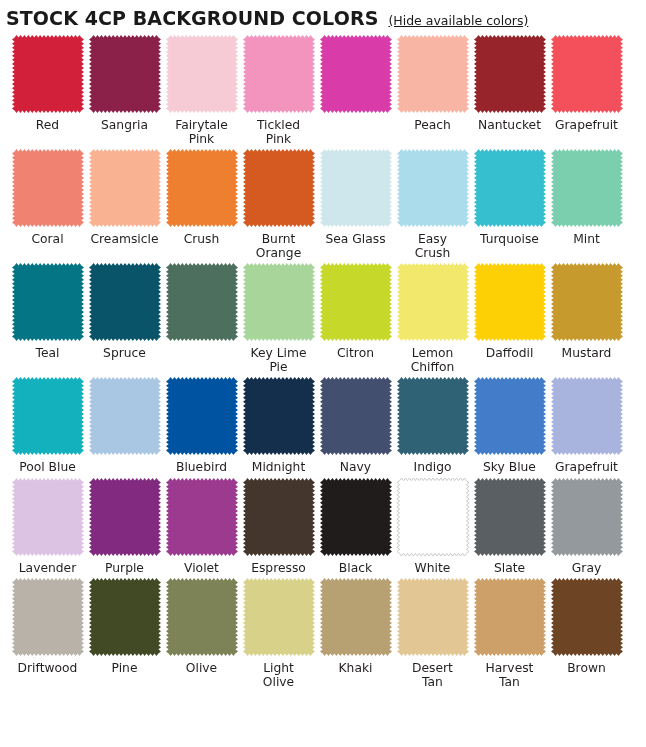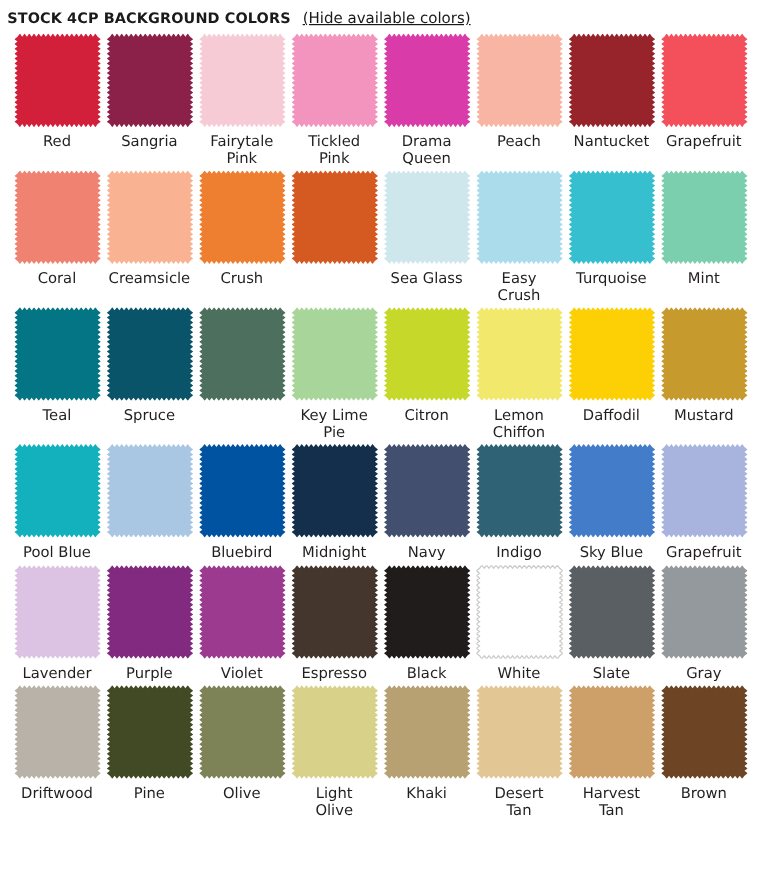--- a/index.html
+++ b/index.html
@@ -16,21 +16,21 @@
   }
 
   
   .header {
     display: flex;
     align-items: baseline;
     padding: 7px 0 0 6px;
     gap: 10px;
   }
   .header-title {
-    font-size: 12px;
+    font-size: 19px;
     font-weight: bold;
     letter-spacing: 0.1px;
     color: #1a1a1a;
     white-space: nowrap;
   }
   .header-toggle {
     font-size: 12.5px;
     color: #1a1a1a;
     text-decoration: underline;
     cursor: pointer;
@@ -117,21 +117,20 @@
           </svg>
         </div>
         <div class="swatch-label">Tickled<span class="l2">Pink</span></div>
       </div>
       <div class="swatch-cell">
         <div class="chip">
           <svg width="72" height="78" viewBox="0 0 72 78" xmlns="http://www.w3.org/2000/svg" aria-hidden="true">
             <polygon points="2.60,2.60 4.56,0.00 6.53,2.60 8.49,0.00 10.46,2.60 12.42,0.00 14.39,2.60 16.35,0.00 18.32,2.60 20.28,0.00 22.25,2.60 24.21,0.00 26.18,2.60 28.14,0.00 30.11,2.60 32.07,0.00 34.04,2.60 36.00,0.00 37.96,2.60 39.93,0.00 41.89,2.60 43.86,0.00 45.82,2.60 47.79,0.00 49.75,2.60 51.72,0.00 53.68,2.60 55.65,0.00 57.61,2.60 59.58,0.00 61.54,2.60 63.51,0.00 65.47,2.60 67.44,0.00 69.40,2.60 72.00,4.62 69.40,6.64 72.00,8.67 69.40,10.69 72.00,12.71 69.40,14.73 72.00,16.76 69.40,18.78 72.00,20.80 69.40,22.82 72.00,24.84 69.40,26.87 72.00,28.89 69.40,30.91 72.00,32.93 69.40,34.96 72.00,36.98 69.40,39.00 72.00,41.02 69.40,43.04 72.00,45.07 69.40,47.09 72.00,49.11 69.40,51.13 72.00,53.16 69.40,55.18 72.00,57.20 69.40,59.22 72.00,61.24 69.40,63.27 72.00,65.29 69.40,67.31 72.00,69.33 69.40,71.36 72.00,73.38 69.40,75.40 67.44,78.00 65.47,75.40 63.51,78.00 61.54,75.40 59.58,78.00 57.61,75.40 55.65,78.00 53.68,75.40 51.72,78.00 49.75,75.40 47.79,78.00 45.82,75.40 43.86,78.00 41.89,75.40 39.93,78.00 37.96,75.40 36.00,78.00 34.04,75.40 32.07,78.00 30.11,75.40 28.14,78.00 26.18,75.40 24.21,78.00 22.25,75.40 20.28,78.00 18.32,75.40 16.35,78.00 14.39,75.40 12.42,78.00 10.46,75.40 8.49,78.00 6.53,75.40 4.56,78.00 2.60,75.40 0.00,73.38 2.60,71.36 0.00,69.33 2.60,67.31 0.00,65.29 2.60,63.27 0.00,61.24 2.60,59.22 0.00,57.20 2.60,55.18 0.00,53.16 2.60,51.13 0.00,49.11 2.60,47.09 0.00,45.07 2.60,43.04 0.00,41.02 2.60,39.00 0.00,36.98 2.60,34.96 0.00,32.93 2.60,30.91 0.00,28.89 2.60,26.87 0.00,24.84 2.60,22.82 0.00,20.80 2.60,18.78 0.00,16.76 2.60,14.73 0.00,12.71 2.60,10.69 0.00,8.67 2.60,6.64 0.00,4.62" fill="#d93ba8"></polygon>
           </svg>
         </div>
-        <div class="swatch-label">Drama<span class="l2">Queen</span></div>
       </div>
       <div class="swatch-cell">
         <div class="chip">
           <svg width="72" height="78" viewBox="0 0 72 78" xmlns="http://www.w3.org/2000/svg" aria-hidden="true">
             <polygon points="2.60,2.60 4.56,0.00 6.53,2.60 8.49,0.00 10.46,2.60 12.42,0.00 14.39,2.60 16.35,0.00 18.32,2.60 20.28,0.00 22.25,2.60 24.21,0.00 26.18,2.60 28.14,0.00 30.11,2.60 32.07,0.00 34.04,2.60 36.00,0.00 37.96,2.60 39.93,0.00 41.89,2.60 43.86,0.00 45.82,2.60 47.79,0.00 49.75,2.60 51.72,0.00 53.68,2.60 55.65,0.00 57.61,2.60 59.58,0.00 61.54,2.60 63.51,0.00 65.47,2.60 67.44,0.00 69.40,2.60 72.00,4.62 69.40,6.64 72.00,8.67 69.40,10.69 72.00,12.71 69.40,14.73 72.00,16.76 69.40,18.78 72.00,20.80 69.40,22.82 72.00,24.84 69.40,26.87 72.00,28.89 69.40,30.91 72.00,32.93 69.40,34.96 72.00,36.98 69.40,39.00 72.00,41.02 69.40,43.04 72.00,45.07 69.40,47.09 72.00,49.11 69.40,51.13 72.00,53.16 69.40,55.18 72.00,57.20 69.40,59.22 72.00,61.24 69.40,63.27 72.00,65.29 69.40,67.31 72.00,69.33 69.40,71.36 72.00,73.38 69.40,75.40 67.44,78.00 65.47,75.40 63.51,78.00 61.54,75.40 59.58,78.00 57.61,75.40 55.65,78.00 53.68,75.40 51.72,78.00 49.75,75.40 47.79,78.00 45.82,75.40 43.86,78.00 41.89,75.40 39.93,78.00 37.96,75.40 36.00,78.00 34.04,75.40 32.07,78.00 30.11,75.40 28.14,78.00 26.18,75.40 24.21,78.00 22.25,75.40 20.28,78.00 18.32,75.40 16.35,78.00 14.39,75.40 12.42,78.00 10.46,75.40 8.49,78.00 6.53,75.40 4.56,78.00 2.60,75.40 0.00,73.38 2.60,71.36 0.00,69.33 2.60,67.31 0.00,65.29 2.60,63.27 0.00,61.24 2.60,59.22 0.00,57.20 2.60,55.18 0.00,53.16 2.60,51.13 0.00,49.11 2.60,47.09 0.00,45.07 2.60,43.04 0.00,41.02 2.60,39.00 0.00,36.98 2.60,34.96 0.00,32.93 2.60,30.91 0.00,28.89 2.60,26.87 0.00,24.84 2.60,22.82 0.00,20.80 2.60,18.78 0.00,16.76 2.60,14.73 0.00,12.71 2.60,10.69 0.00,8.67 2.60,6.64 0.00,4.62" fill="#f8b5a3"></polygon>
           </svg>
         </div>
         <div class="swatch-label">Peach</div>
       </div>
       <div class="swatch-cell">
@@ -175,20 +174,21 @@
           </svg>
         </div>
         <div class="swatch-label">Crush</div>
       </div>
       <div class="swatch-cell">
         <div class="chip">
           <svg width="72" height="78" viewBox="0 0 72 78" xmlns="http://www.w3.org/2000/svg" aria-hidden="true">
             <polygon points="2.60,2.60 4.56,0.00 6.53,2.60 8.49,0.00 10.46,2.60 12.42,0.00 14.39,2.60 16.35,0.00 18.32,2.60 20.28,0.00 22.25,2.60 24.21,0.00 26.18,2.60 28.14,0.00 30.11,2.60 32.07,0.00 34.04,2.60 36.00,0.00 37.96,2.60 39.93,0.00 41.89,2.60 43.86,0.00 45.82,2.60 47.79,0.00 49.75,2.60 51.72,0.00 53.68,2.60 55.65,0.00 57.61,2.60 59.58,0.00 61.54,2.60 63.51,0.00 65.47,2.60 67.44,0.00 69.40,2.60 72.00,4.62 69.40,6.64 72.00,8.67 69.40,10.69 72.00,12.71 69.40,14.73 72.00,16.76 69.40,18.78 72.00,20.80 69.40,22.82 72.00,24.84 69.40,26.87 72.00,28.89 69.40,30.91 72.00,32.93 69.40,34.96 72.00,36.98 69.40,39.00 72.00,41.02 69.40,43.04 72.00,45.07 69.40,47.09 72.00,49.11 69.40,51.13 72.00,53.16 69.40,55.18 72.00,57.20 69.40,59.22 72.00,61.24 69.40,63.27 72.00,65.29 69.40,67.31 72.00,69.33 69.40,71.36 72.00,73.38 69.40,75.40 67.44,78.00 65.47,75.40 63.51,78.00 61.54,75.40 59.58,78.00 57.61,75.40 55.65,78.00 53.68,75.40 51.72,78.00 49.75,75.40 47.79,78.00 45.82,75.40 43.86,78.00 41.89,75.40 39.93,78.00 37.96,75.40 36.00,78.00 34.04,75.40 32.07,78.00 30.11,75.40 28.14,78.00 26.18,75.40 24.21,78.00 22.25,75.40 20.28,78.00 18.32,75.40 16.35,78.00 14.39,75.40 12.42,78.00 10.46,75.40 8.49,78.00 6.53,75.40 4.56,78.00 2.60,75.40 0.00,73.38 2.60,71.36 0.00,69.33 2.60,67.31 0.00,65.29 2.60,63.27 0.00,61.24 2.60,59.22 0.00,57.20 2.60,55.18 0.00,53.16 2.60,51.13 0.00,49.11 2.60,47.09 0.00,45.07 2.60,43.04 0.00,41.02 2.60,39.00 0.00,36.98 2.60,34.96 0.00,32.93 2.60,30.91 0.00,28.89 2.60,26.87 0.00,24.84 2.60,22.82 0.00,20.80 2.60,18.78 0.00,16.76 2.60,14.73 0.00,12.71 2.60,10.69 0.00,8.67 2.60,6.64 0.00,4.62" fill="#d55a21"></polygon>
           </svg>
         </div>
+        <div class="swatch-label">Burnt<span class="l2">Orange</span></div>
       </div>
       <div class="swatch-cell">
         <div class="chip">
           <svg width="72" height="78" viewBox="0 0 72 78" xmlns="http://www.w3.org/2000/svg" aria-hidden="true">
             <polygon points="2.60,2.60 4.56,0.00 6.53,2.60 8.49,0.00 10.46,2.60 12.42,0.00 14.39,2.60 16.35,0.00 18.32,2.60 20.28,0.00 22.25,2.60 24.21,0.00 26.18,2.60 28.14,0.00 30.11,2.60 32.07,0.00 34.04,2.60 36.00,0.00 37.96,2.60 39.93,0.00 41.89,2.60 43.86,0.00 45.82,2.60 47.79,0.00 49.75,2.60 51.72,0.00 53.68,2.60 55.65,0.00 57.61,2.60 59.58,0.00 61.54,2.60 63.51,0.00 65.47,2.60 67.44,0.00 69.40,2.60 72.00,4.62 69.40,6.64 72.00,8.67 69.40,10.69 72.00,12.71 69.40,14.73 72.00,16.76 69.40,18.78 72.00,20.80 69.40,22.82 72.00,24.84 69.40,26.87 72.00,28.89 69.40,30.91 72.00,32.93 69.40,34.96 72.00,36.98 69.40,39.00 72.00,41.02 69.40,43.04 72.00,45.07 69.40,47.09 72.00,49.11 69.40,51.13 72.00,53.16 69.40,55.18 72.00,57.20 69.40,59.22 72.00,61.24 69.40,63.27 72.00,65.29 69.40,67.31 72.00,69.33 69.40,71.36 72.00,73.38 69.40,75.40 67.44,78.00 65.47,75.40 63.51,78.00 61.54,75.40 59.58,78.00 57.61,75.40 55.65,78.00 53.68,75.40 51.72,78.00 49.75,75.40 47.79,78.00 45.82,75.40 43.86,78.00 41.89,75.40 39.93,78.00 37.96,75.40 36.00,78.00 34.04,75.40 32.07,78.00 30.11,75.40 28.14,78.00 26.18,75.40 24.21,78.00 22.25,75.40 20.28,78.00 18.32,75.40 16.35,78.00 14.39,75.40 12.42,78.00 10.46,75.40 8.49,78.00 6.53,75.40 4.56,78.00 2.60,75.40 0.00,73.38 2.60,71.36 0.00,69.33 2.60,67.31 0.00,65.29 2.60,63.27 0.00,61.24 2.60,59.22 0.00,57.20 2.60,55.18 0.00,53.16 2.60,51.13 0.00,49.11 2.60,47.09 0.00,45.07 2.60,43.04 0.00,41.02 2.60,39.00 0.00,36.98 2.60,34.96 0.00,32.93 2.60,30.91 0.00,28.89 2.60,26.87 0.00,24.84 2.60,22.82 0.00,20.80 2.60,18.78 0.00,16.76 2.60,14.73 0.00,12.71 2.60,10.69 0.00,8.67 2.60,6.64 0.00,4.62" fill="#cee7ec"></polygon>
           </svg>
         </div>
         <div class="swatch-label">Sea Glass</div>
       </div>
       <div class="swatch-cell">

